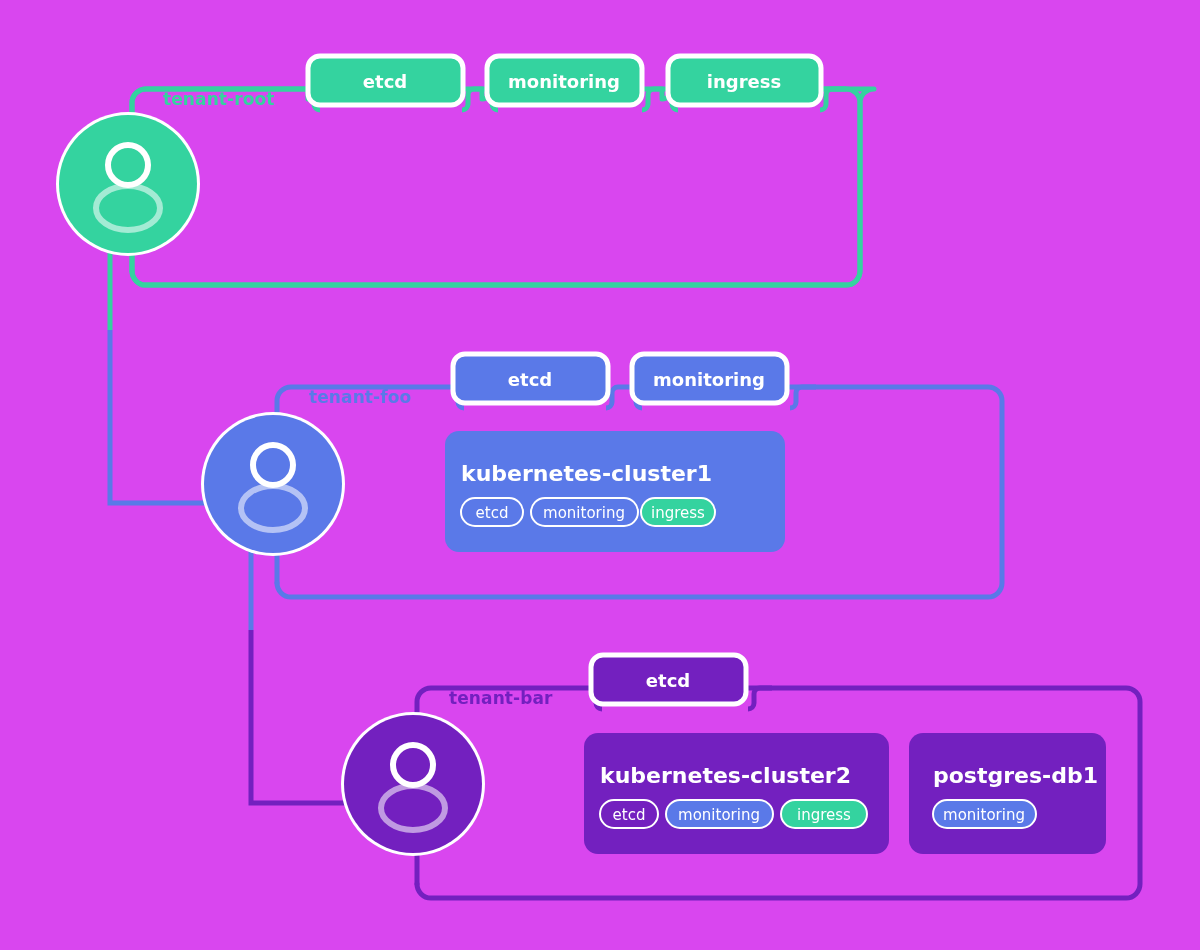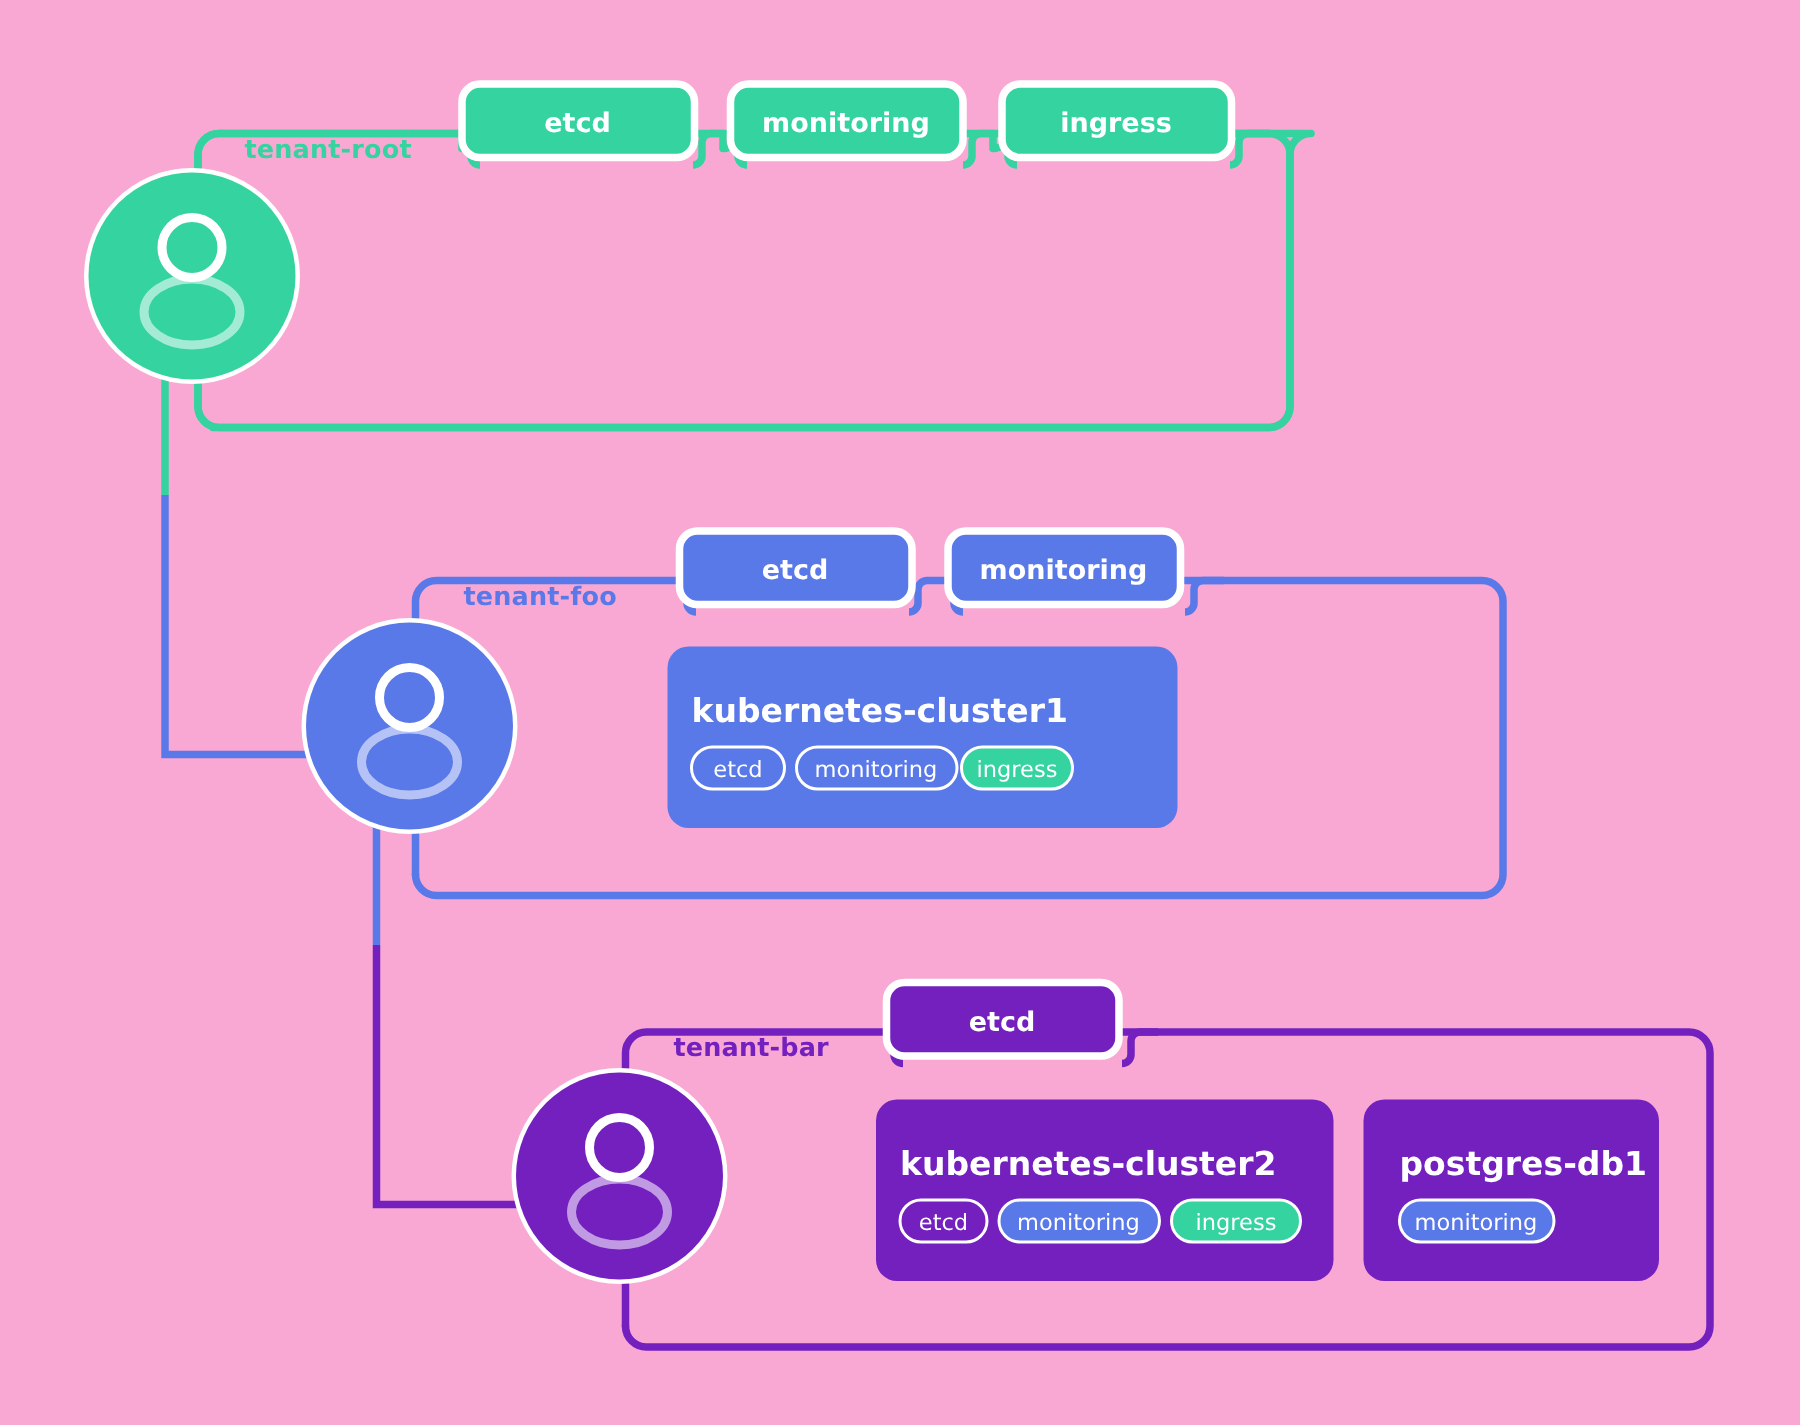--- a/index.html
+++ b/index.html
@@ -1,18 +1,18 @@
 <!DOCTYPE html>
 <html><head>
 <meta charset="utf-8">
 <style>
   html,body{margin:0;padding:0;background:#ffffff;}
   body{width:1200px;height:950px;overflow:hidden;
        font-family:"DejaVu Sans","Liberation Sans",sans-serif;}
-  #stage{position:relative;width:1200px;height:950px;background:#f9a8d4;}
+  #stage{position:relative;width:1200px;height:950px;background:#d946ef;}
   svg{position:absolute;left:0;top:0;width:1200px;height:950px;display:block;}
   .tenant-label{font-weight:700;font-size:17px;letter-spacing:.1px;}
   .tag-label{fill:#ffffff;font-size:18px;font-weight:600;}
   .res-title{fill:#ffffff;font-size:22px;font-weight:700;}
   .chip-label{fill:#ffffff;font-size:15px;font-weight:500;}
 </style>
 </head>
 <body>
 
 <div id="stage">

